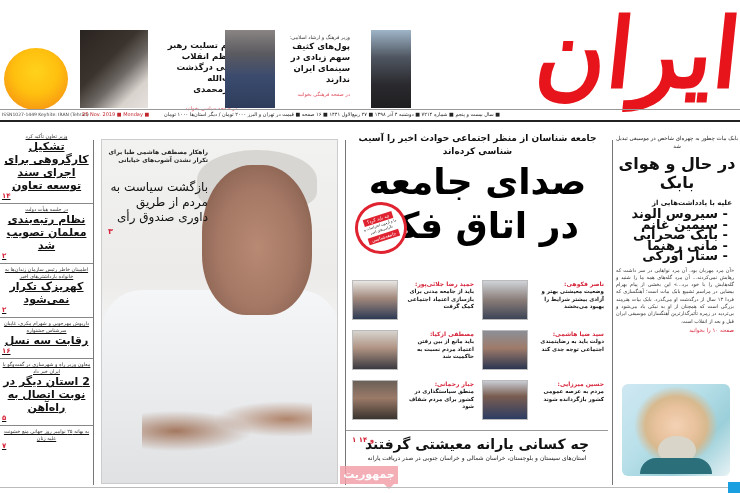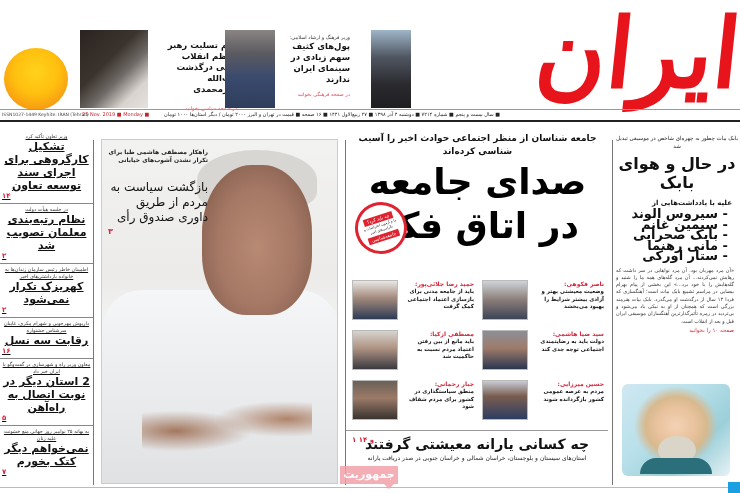--- a/index.html
+++ b/index.html
@@ -162,21 +162,20 @@
     <div class="head">رقابت سه نسل</div>
     <div class="page">۱۶</div>
   </div>
   <div class="brief">
     <div class="kicker">معاون وزیر راه و شهرسازی در گفت‌وگو با ایران خبر داد</div>
     <div class="head">2 استان دیگر در نوبت اتصال به راه‌آهن</div>
     <div class="page">۵</div>
   </div>
   <div class="brief" style="border-bottom:none;">
     <div class="kicker">به بهانه ۲۵ نوامبر روز جهانی منع خشونت علیه زنان</div>
-    <div class="head">نمی‌خواهم دیگر کتک بخورم</div>
     <div class="page">۷</div>
   </div>
 </div>
 <div class="col-rule-left"></div>
 
 <div class="feature">
   <div class="shirt"></div>
   <div class="hair"></div>
   <div class="face"></div>
   <div class="hands"></div>

